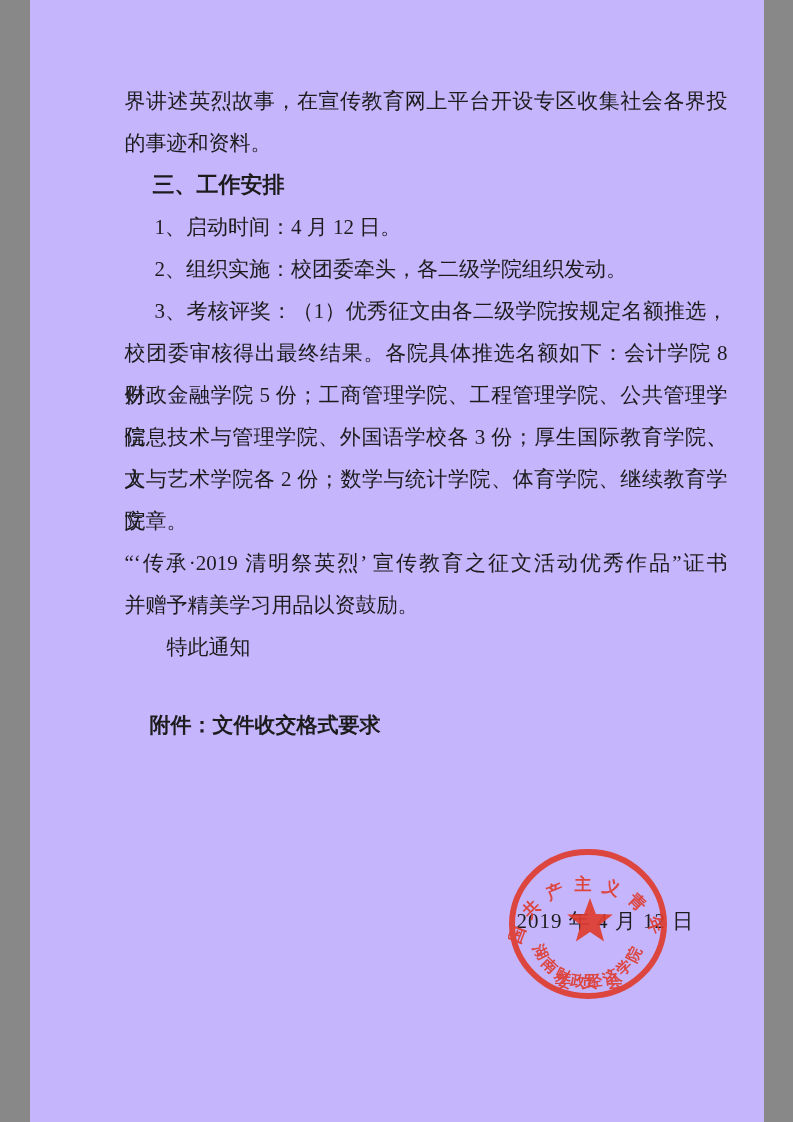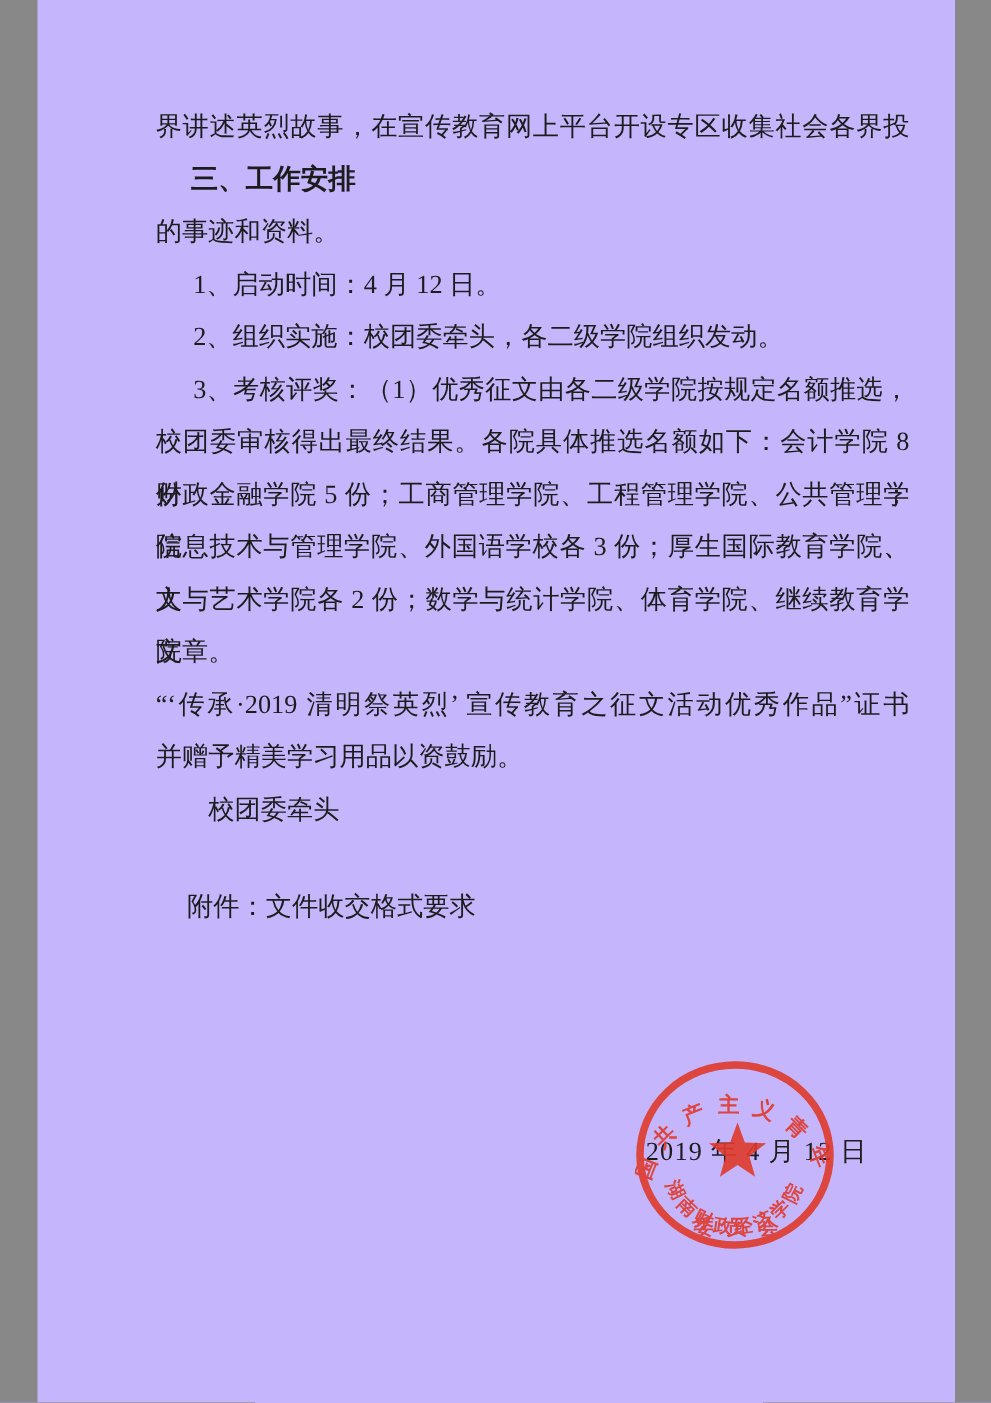--- a/index.html
+++ b/index.html
@@ -28,21 +28,21 @@
     text-justify:inter-character;
   }
   .ind{padding-left:30px;}
   .h{
     font-family:"Liberation Sans","DejaVu Sans",sans-serif;
     font-weight:bold;
     font-size:22px;
     padding-left:28px;
   }
   .notice{padding-left:42px;}
-  .attach{padding-left:25px;margin-top:36px;}
+  .attach{padding-left:25px;margin-top:36px;font-weight:bold;}
   .date-line{
     position:absolute;
     left:487px;top:900px;
     height:42px;line-height:42px;
     font-size:21px;
     letter-spacing:1px;
     z-index:1;
   }
   .seal{
     position:absolute;
@@ -56,33 +56,33 @@
     font-weight:bold;
   }
 </style>
 </head>
 <body>
 
 <div class="page">
 
   <div class="doc">
     <div class="ln j">界讲述英烈故事，在宣传教育网上平台开设专区收集社会各界投</div>
+    <div class="ln">的事迹和资料。</div>
     <div class="ln h">三、工作安排</div>
-    <div class="ln">的事迹和资料。</div>
     <div class="ln ind">1、启动时间：4 月 12 日。</div>
     <div class="ln ind">2、组织实施：校团委牵头，各二级学院组织发动。</div>
     <div class="ln j ind">3、考核评奖：（1）优秀征文由各二级学院按规定名额推选，</div>
     <div class="ln j">校团委审核得出最终结果。各院具体推选名额如下：会计学院 8 份；</div>
     <div class="ln j">财政金融学院 5 份；工商管理学院、工程管理学院、公共管理学院、</div>
     <div class="ln j">信息技术与管理学院、外国语学校各 3 份；厚生国际教育学院、人</div>
     <div class="ln j">文与艺术学院各 2 份；数学与统计学院、体育学院、继续教育学院</div>
     <div class="ln">文章。</div>
     <div class="ln j">“‘传承·2019 清明祭英烈’ 宣传教育之征文活动优秀作品”证书</div>
     <div class="ln">并赠予精美学习用品以资鼓励。</div>
-    <div class="ln notice">校团委牵头</div>
+    <div class="ln notice">特此通知</div>
     <div class="ln attach">附件：文件收交格式要求</div>
   </div>
 
   <div class="date-line">2019 年 4 月 12 日</div>
 
   <svg class="seal" viewBox="0 0 160 154" xmlns="http://www.w3.org/2000/svg">
     <defs>
       <path id="arcTop" d="M 12,106 A 68,64 0 1 1 148,106" fill="none"></path>
       <path id="arcBottom" d="M 25,98 A 57,55 0 0 0 135,98" fill="none"></path>
     </defs>

